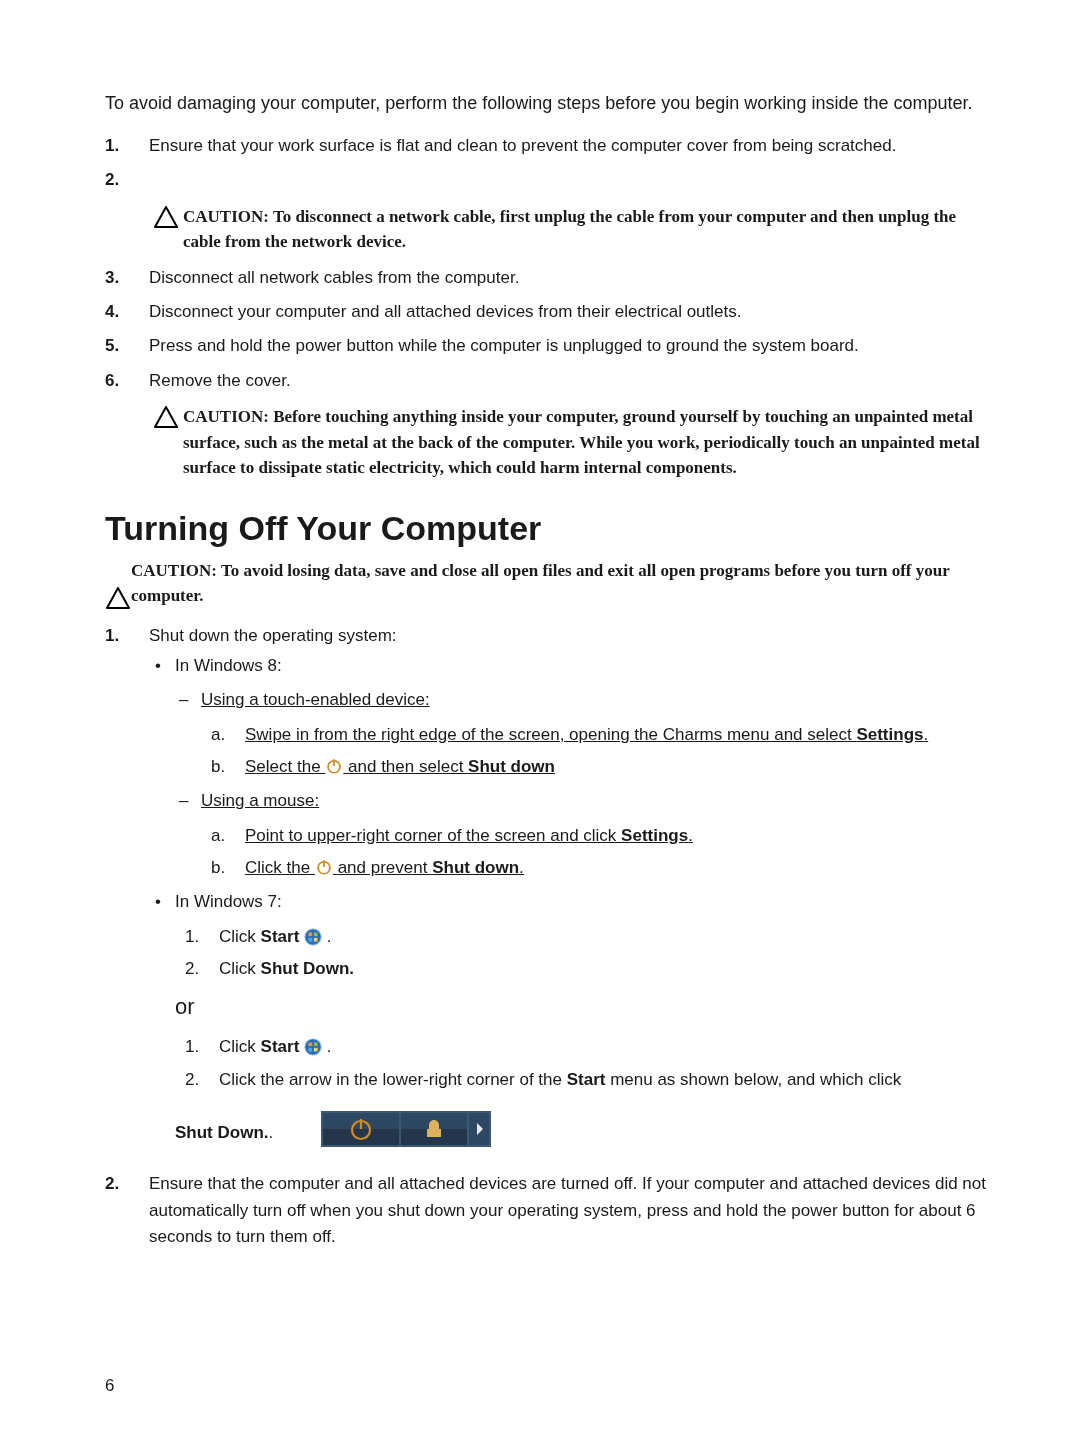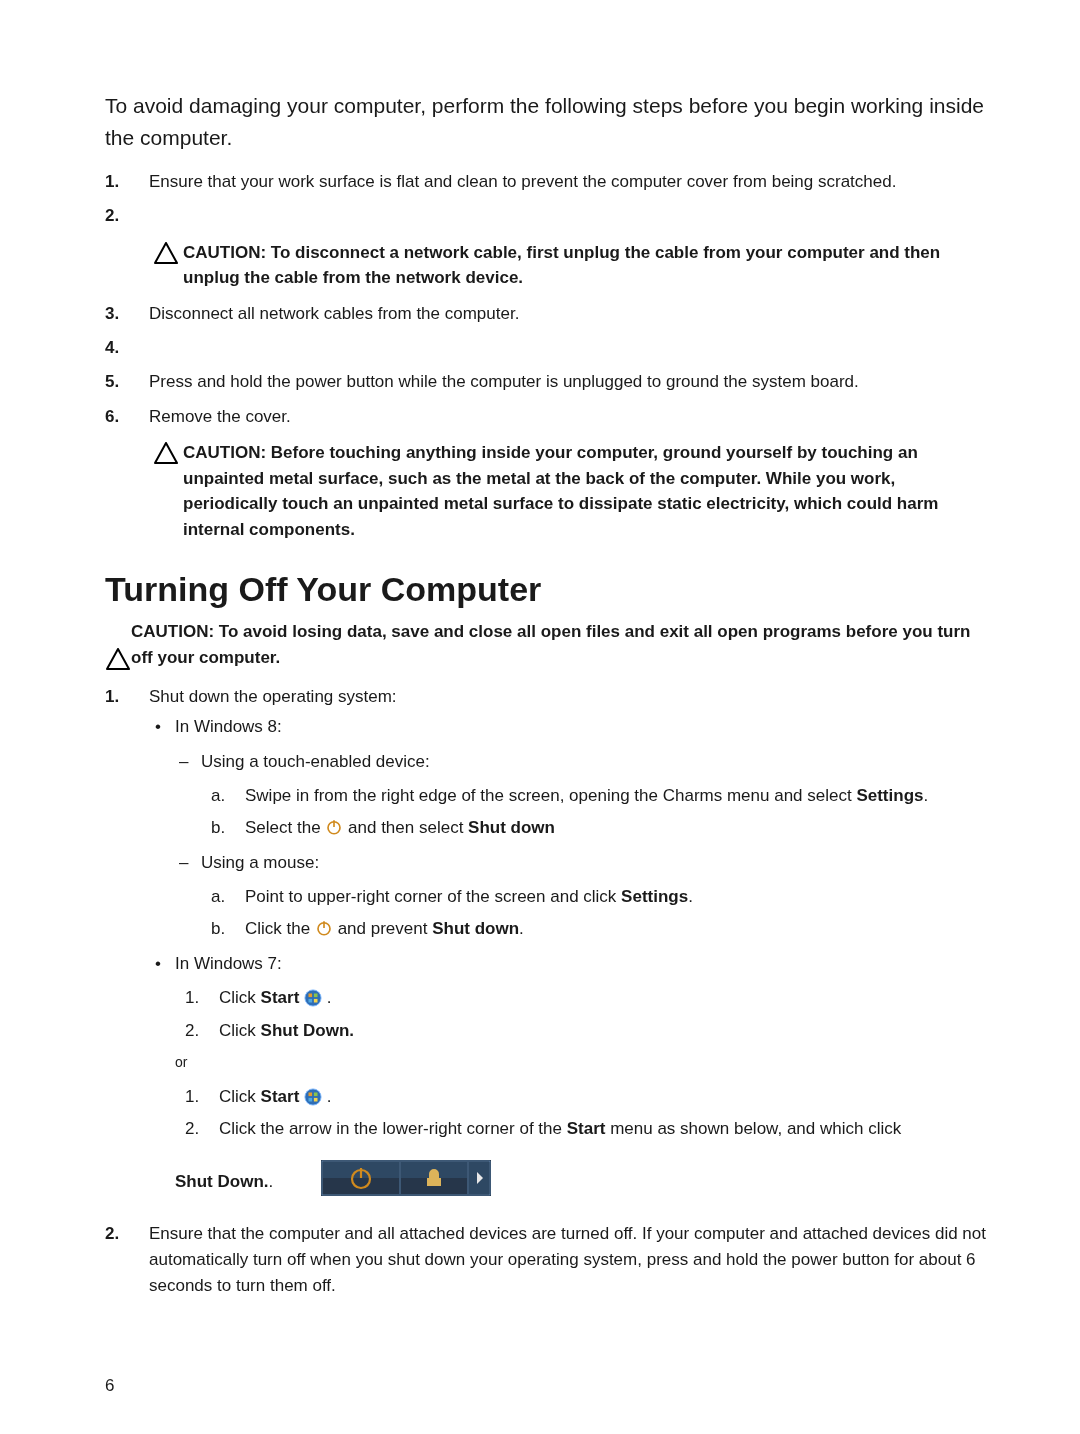--- a/index.html
+++ b/index.html
@@ -11,21 +11,21 @@
   }
   .page {
     width: 1080px;
     height: 1434px;
     box-sizing: border-box;
     padding: 90px 90px 40px 105px;
     position: relative;
   }
   p { margin: 0; }
   .intro {
-    font-size: 21px;
+    font-size: 18px;
     line-height: 1.5;
     margin-bottom: 16px;
   }
   ol.main-list {
     list-style: none;
     padding: 0;
     margin: 0;
   }
   ol.main-list > li {
     display: flex;
@@ -50,20 +50,21 @@
   }
   .caution-icon svg {
     width: 26px;
     height: 22px;
     display: block;
   }
   .caution-text {
     font-size: 17px;
     line-height: 1.5;
     font-weight: 700;
+    font-family: Liberation Serif, serif;
   }
   .caution-text.nested { margin-left: 0; }
   h2.section-title {
     font-size: 34px;
     font-weight: 700;
     margin: 28px 0 10px 0;
   }
   .caution-top {
     display: flex;
     align-items: flex-end;
@@ -86,20 +87,21 @@
     content: "•";
     position: absolute;
     left: 6px;
     top: 0;
     font-size: 17px;
   }
   ul.dashes {
     list-style: none;
     padding: 0;
     margin: 8px 0 0 0;
+    text-decoration: underline;
   }
   ul.dashes > li {
     position: relative;
     padding-left: 26px;
     font-size: 17px;
     line-height: 1.55;
     margin-bottom: 8px;
   }
   ul.dashes > li::before {
     content: "–";
@@ -166,21 +168,21 @@
   .shutdown-label {
     font-weight: 700;
     font-size: 17px;
   }
   .page-num {
     position: absolute;
     bottom: 38px;
     left: 105px;
     font-size: 17px;
   }
-  .or-text { font-size: 14px; margin: 6px 0 10px 0; }
+  .or-text { font-size: 22px; margin: 6px 0 10px 0; }
 </style>
 </head>
 <body>
 
 <div class="page">
 
   <p class="intro">To avoid damaging your computer, perform the following steps before you begin working inside the computer.</p>
 
   <ol class="main-list">
     <li>
@@ -201,20 +203,21 @@
     <span class="caution-text">CAUTION: To disconnect a network cable, first unplug the cable from your computer and then unplug the cable from the network device.</span>
   </div>
 
   <ol class="main-list">
     <li>
         <span class="num">3.</span>
         <span>Disconnect all network cables from the computer.</span>
       </li>
     <li>
         <span class="num">4.</span>
+        <span>Disconnect your computer and all attached devices from their electrical outlets.</span>
       </li>
     <li>
         <span class="num">5.</span>
         <span>Press and hold the power button while the computer is unplugged to ground the system board.</span>
       </li>
     <li>
         <span class="num">6.</span>
         <span>Remove the cover.</span>
       </li>
   </ol>

